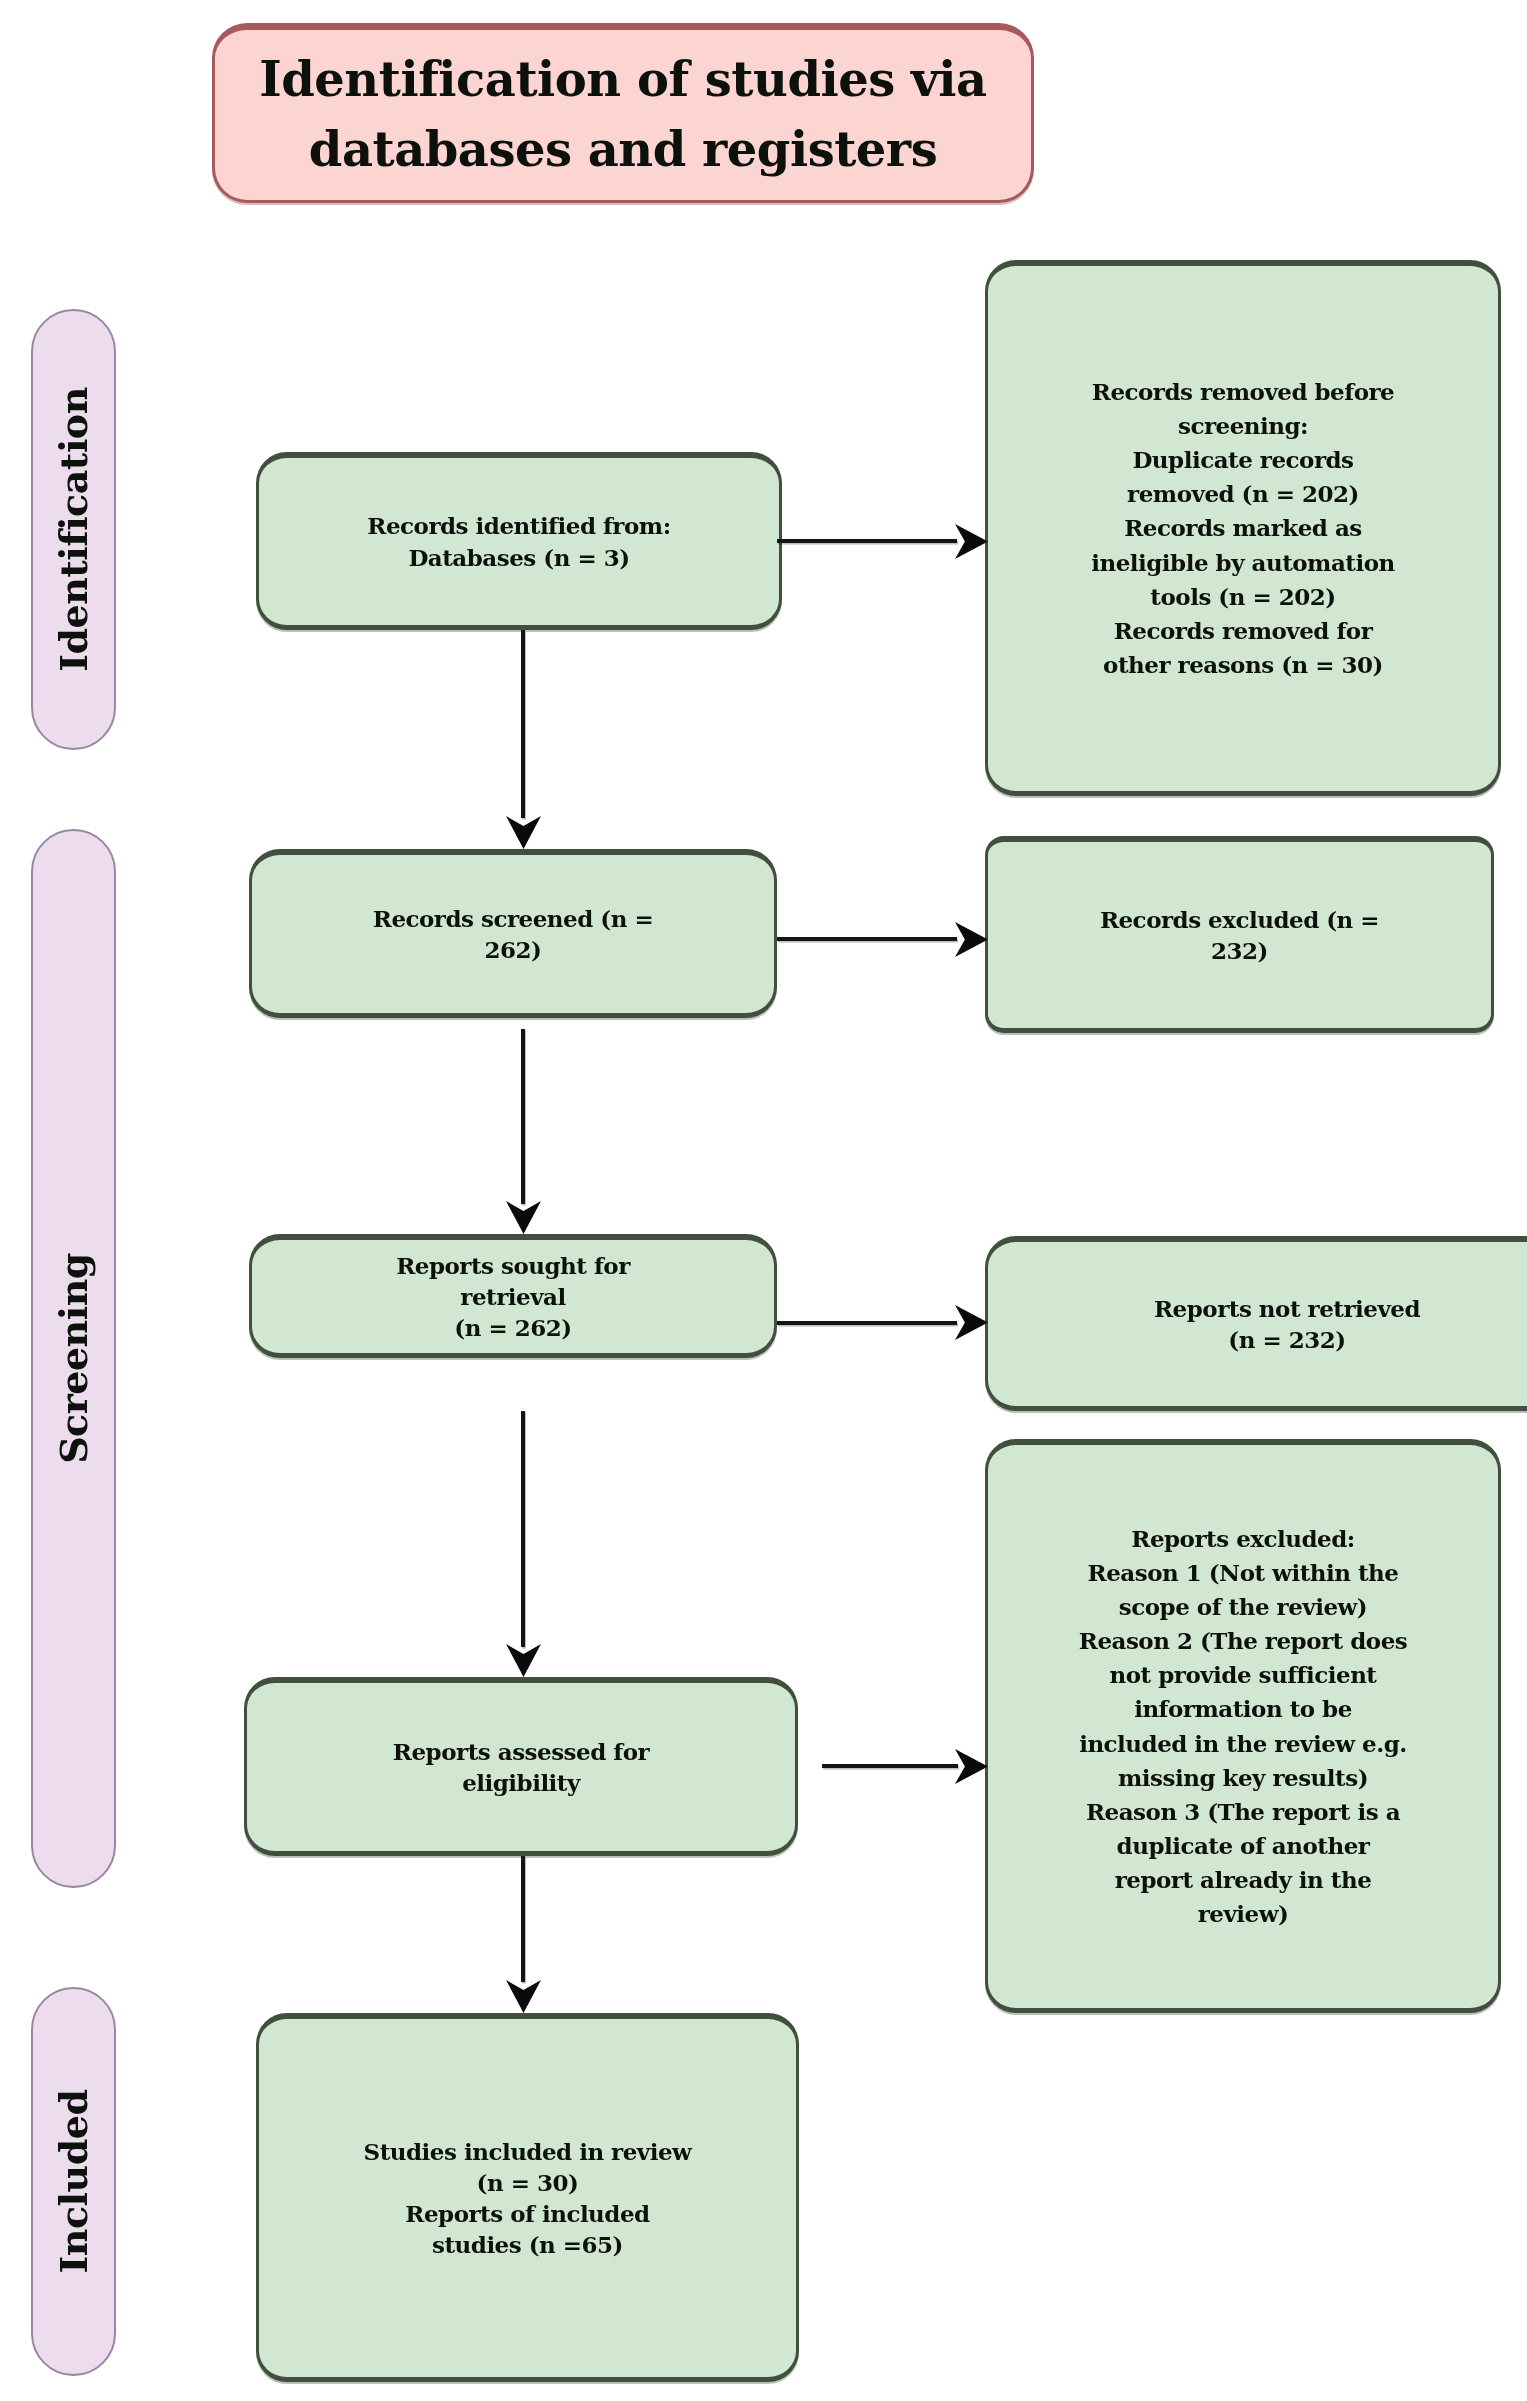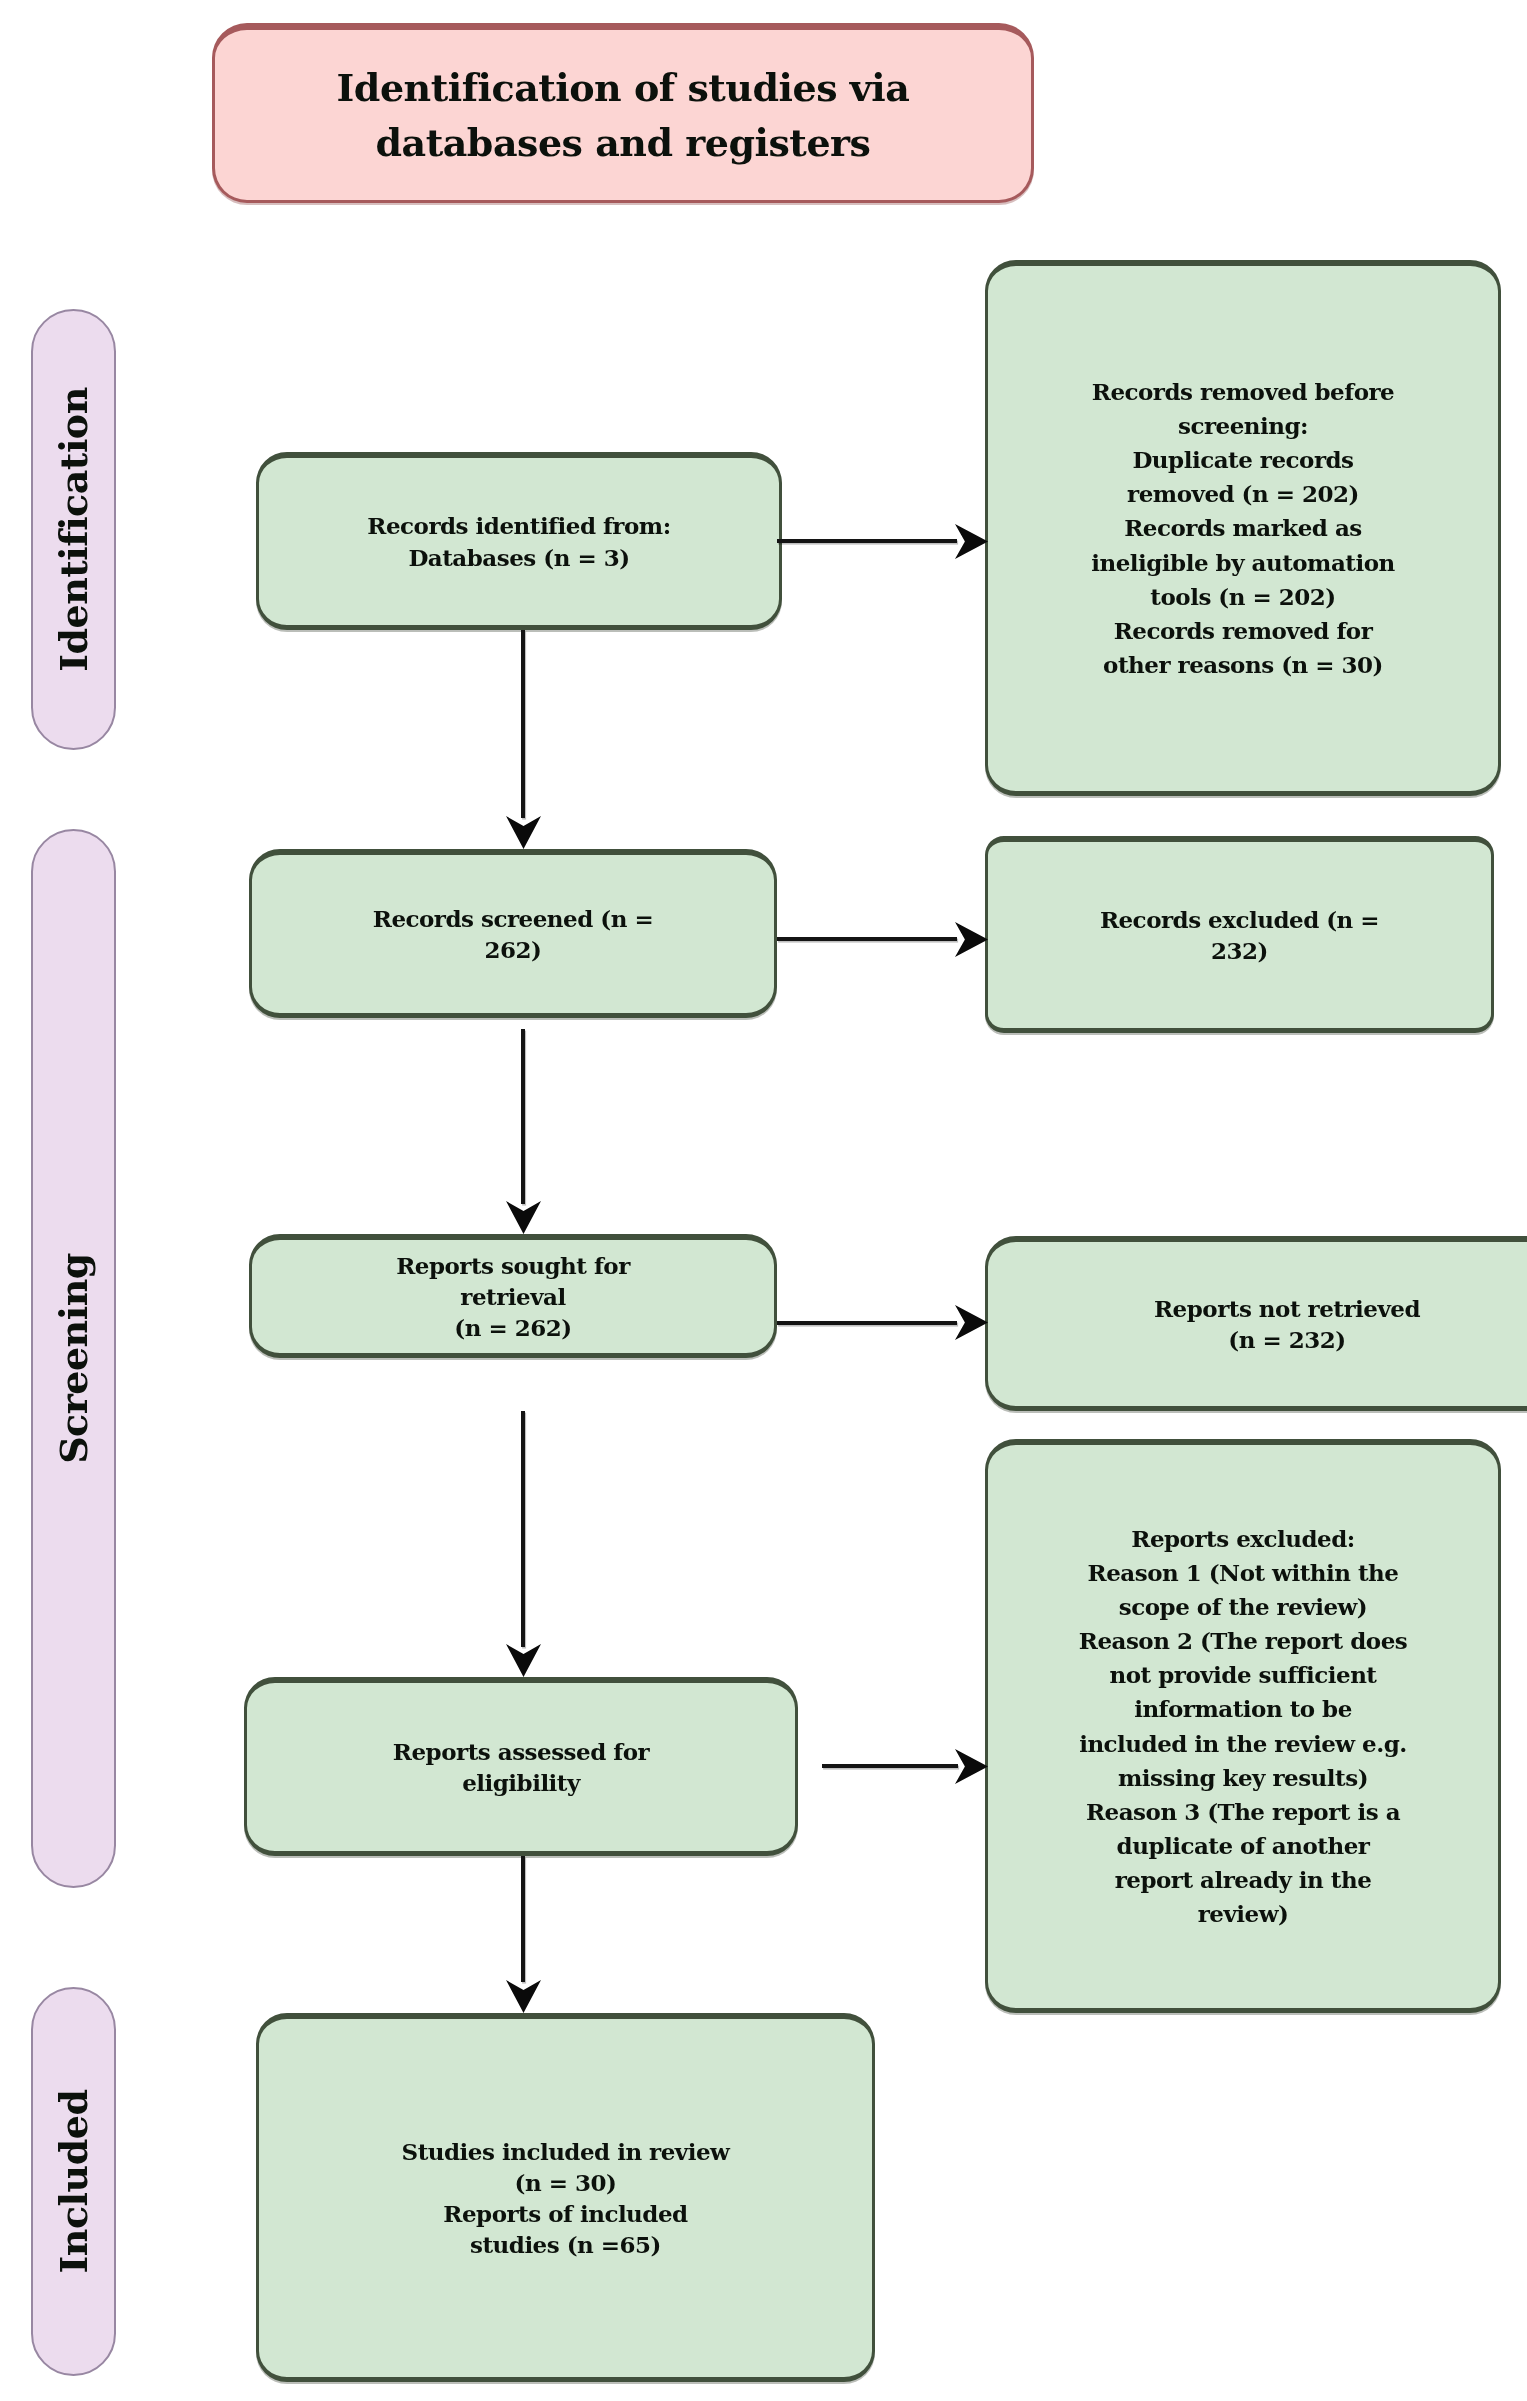--- a/index.html
+++ b/index.html
@@ -37,21 +37,21 @@
   .gbox .txt { font-size: 23px; line-height: 1.35; }
   .gbox.big .txt { font-size: 23px; line-height: 1.48; }
   
   .title-box {
     background: #fcd5d3;
     border: 3.7px solid #a65a5c;
     border-top-width: 7.4px;
     border-radius: 35px;
     box-shadow: 0 2.1px 0 rgba(140,70,70,0.35);
   }
-  .title-box .txt { font-size: 38px; line-height: 1.45; }
+  .title-box .txt { font-size: 48px; line-height: 1.45; }
   
   .pill {
     background: #ecdcee;
     border: 2.7px solid #9887a2;
     border-radius: 48px;
   }
   .pill .txt {
     transform: rotate(-90deg);
     white-space: nowrap;
     font-size: 38px;
@@ -99,21 +99,21 @@
     <div class="txt">Reports sought for
 retrieval
 (n = 262)</div>
   </div>
 
   <div class="box gbox" style="left:244px; top:1677px; width:554px; height:179px;">
     <div class="txt">Reports assessed for
 eligibility</div>
   </div>
 
-  <div class="box gbox" style="left:256px; top:2013px; width:619px; height:369px;">
+  <div class="box gbox" style="left:256px; top:2013px; width:543px; height:369px;">
     <div class="txt">Studies included in review
 (n = 30)
 Reports of included
 studies (n =65)</div>
   </div>
 
   <div class="box gbox big" style="left:985px; top:260px; width:516px; height:536px;">
     <div class="txt">Records removed before
 screening:
 Duplicate records

